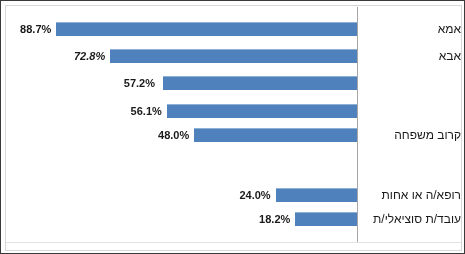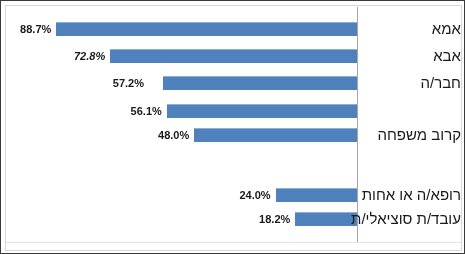--- a/index.html
+++ b/index.html
@@ -88,21 +88,21 @@
     white-space: nowrap;
     text-align: right;
   }
 
   .cat-label {
     position: absolute;
     left: 362px;
     top: 1px;
     height: 16px;
     line-height: 16px;
-    font-size: 15px;
+    font-size: 12px;
     color: #1a1a1a;
     white-space: nowrap;
     direction: rtl;
     unicode-bidi: bidi-override;
     text-align: right;
     width: 98px;
   }
 
   
   #baseline {
@@ -140,22 +140,21 @@
         <div class="bar-fill" style="width: 100%; background: rgb(79, 129, 189); border-top-color: rgb(143, 176, 214);"></div>
       </div>
       <div class="bar-value" style="width: 60px; left: 44.208px; font-style: italic;">72.8%</div>
       <div class="cat-label">אבא</div>
     </div>
 
     <div class="bar-row" style="top: 73.4px;">
       <div class="bar-track" style="width: 193.908px;">
         <div class="bar-fill" style="width: 100%; background: rgb(79, 129, 189); border-top-color: rgb(143, 176, 214);"></div>
       </div>
-      <div class="bar-value" style="width: 60px; left: 83px;">57.2%</div>
-      <div class="cat-label">חבר/ה</div>
+      <div class="bar-value" style="width: 60px; left: 94px;">57.2%</div>
     </div>
 
     <div class="bar-row" style="top: 100.6px; text-decoration: underline;">
       <div class="bar-track" style="width: 190.179px;">
         <div class="bar-fill" style="width: 100%; background: rgb(79, 129, 189); border-top-color: rgb(143, 176, 214);"></div>
       </div>
       <div class="bar-value" style="width: 60px; left: 100.821px;">56.1%</div>
     </div>
 
     <div class="bar-row" style="top: 125px;">

